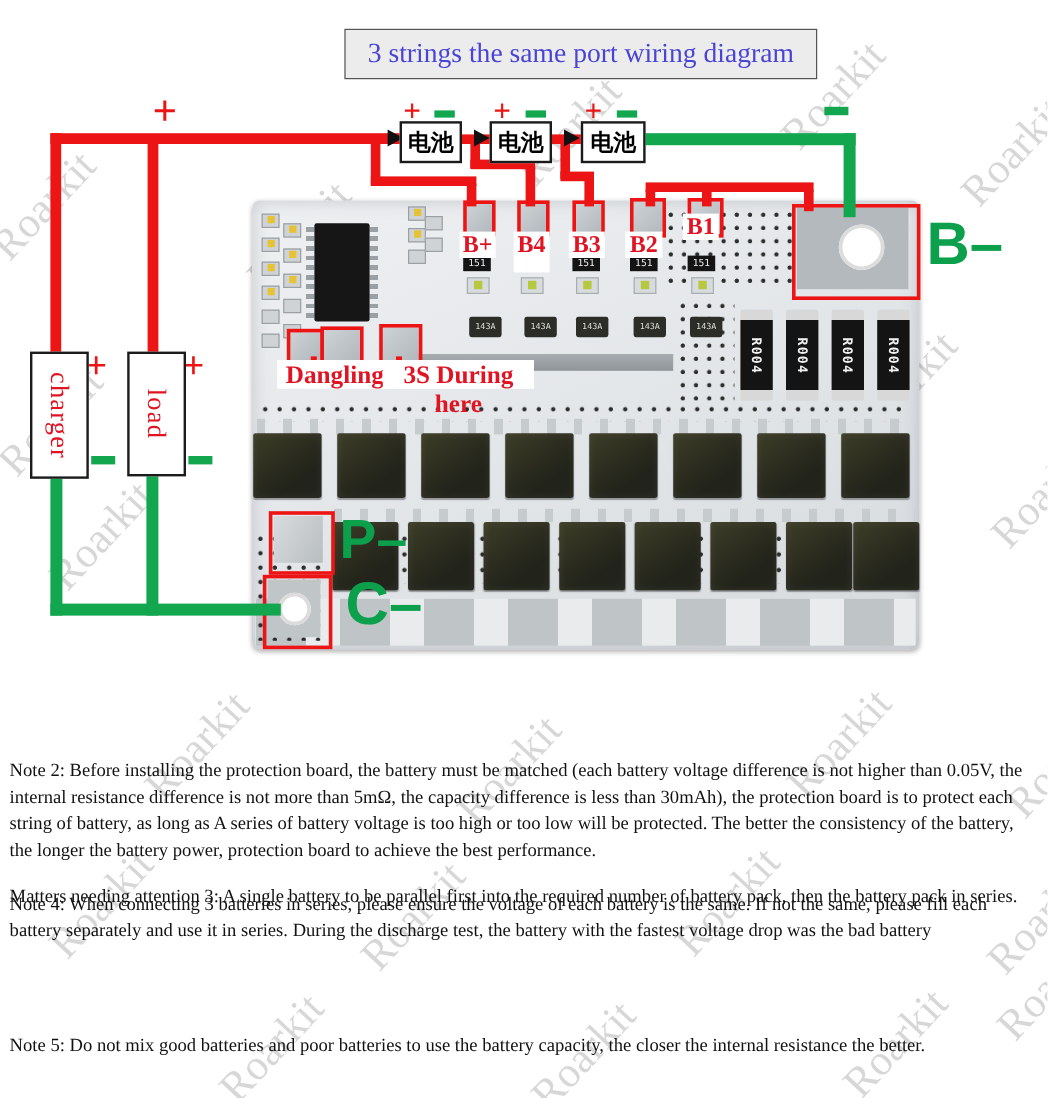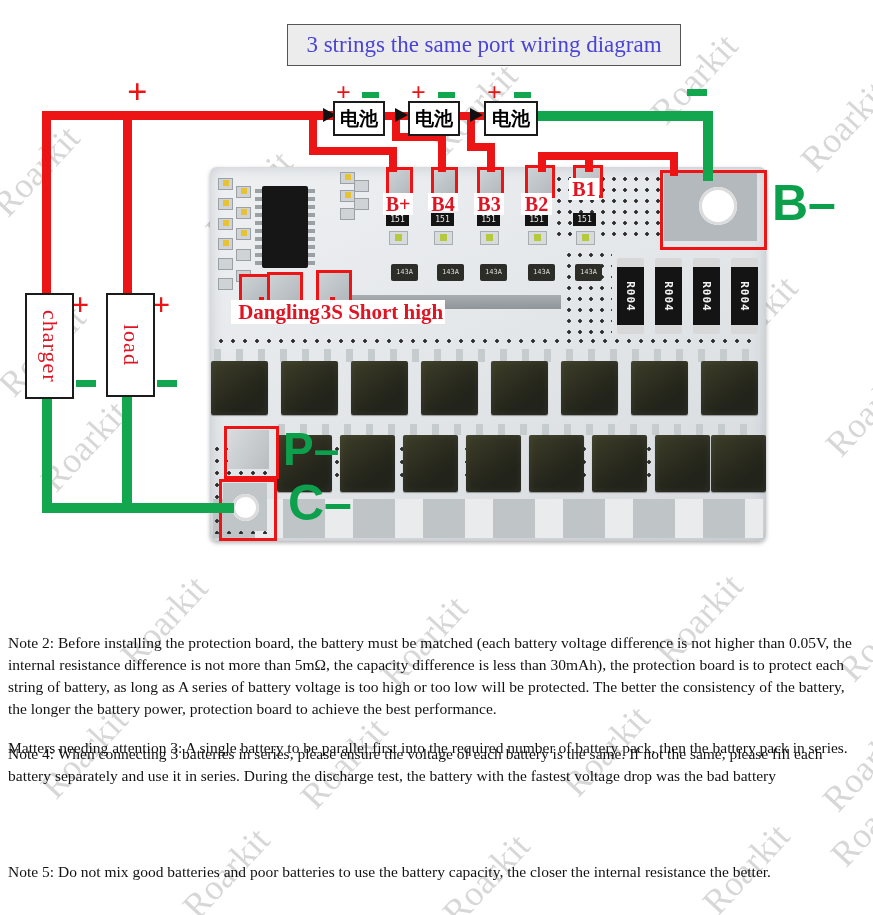--- a/index.html
+++ b/index.html
@@ -98,26 +98,26 @@
   <div class="device" style="left:25px;top:293px;height:102px">
     <span>charger</span>
   </div>
   <div class="device" style="left:106px;top:293px;height:100px">
     <span>load</span>
   </div>
   <span class="plus" style="left:71px;top:288px;font-size:32px">+</span>
   <span class="plus" style="left:152px;top:288px;font-size:32px">+</span>
 
   <div class="padlabel" style="left:383px;top:193px;width:30px;height:22px">B+</div>
-  <div class="padlabel" style="left:428px;top:193px;width:30px;height:18px">B4</div>
+  <div class="padlabel" style="left:428px;top:193px;width:30px;height:34px">B4</div>
   <div class="padlabel" style="left:474px;top:193px;width:30px;height:22px">B3</div>
   <div class="padlabel" style="left:521px;top:193px;width:31px;height:22px">B2</div>
   <div class="padlabel" style="left:569px;top:178px;width:30px;height:22px">B1</div>
   <div class="padlabel" style="left:231px;top:300px;width:96px;height:24px;font-size:21px;line-height:24px">Dangling</div>
-  <div class="padlabel" style="left:319px;top:300px;width:126px;height:24px;font-size:21px;line-height:24px">3S Short high</div>
+  <div class="padlabel" style="left:319px;top:300px;width:126px;height:24px;font-size:21px;line-height:24px">3S During here</div>
 
   <span class="gterm" style="left:772px;top:178px;font-size:50px">B–</span>
   <span class="gterm" style="left:283px;top:426px;font-size:46px">P–</span>
   <span class="gterm" style="left:288px;top:478px;font-size:50px">C–</span>
 
   <p class="note" style="left:8px;top:616px">Note 2: Before installing the protection board, the battery must be matched (each battery voltage difference is not higher than 0.05V, the internal resistance difference is not more than 5mΩ, the capacity difference is less than 30mAh), the protection board is to protect each string of battery, as long as A series of battery voltage is too high or too low will be protected. The better the consistency of the battery, the longer the battery power, protection board to achieve the best performance.</p>
   <p class="note" style="left:8px;top:721px">Matters needing attention 3: A single battery to be parallel first into the required number of battery pack, then the battery pack in series.</p>
   <p class="note" style="left:8px;top:727px">Note 4: When connecting 3 batteries in series, please ensure the voltage of each battery is the same. If not the same, please fill each battery separately and use it in series. During the discharge test, the battery with the fastest voltage drop was the bad battery</p>
   <p class="note" style="left:8px;top:845px">Note 5: Do not mix good batteries and poor batteries to use the battery capacity, the closer the internal resistance the better.</p>
 

